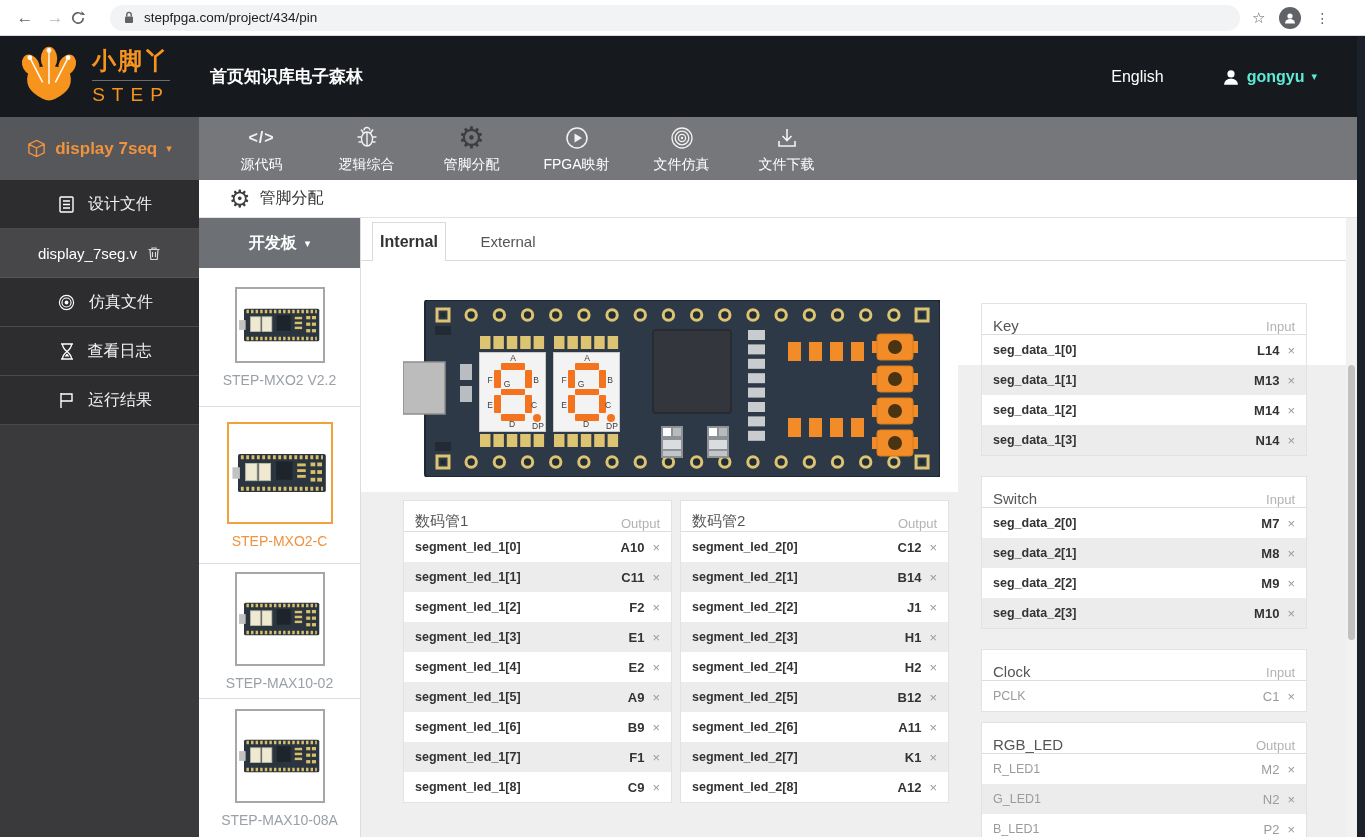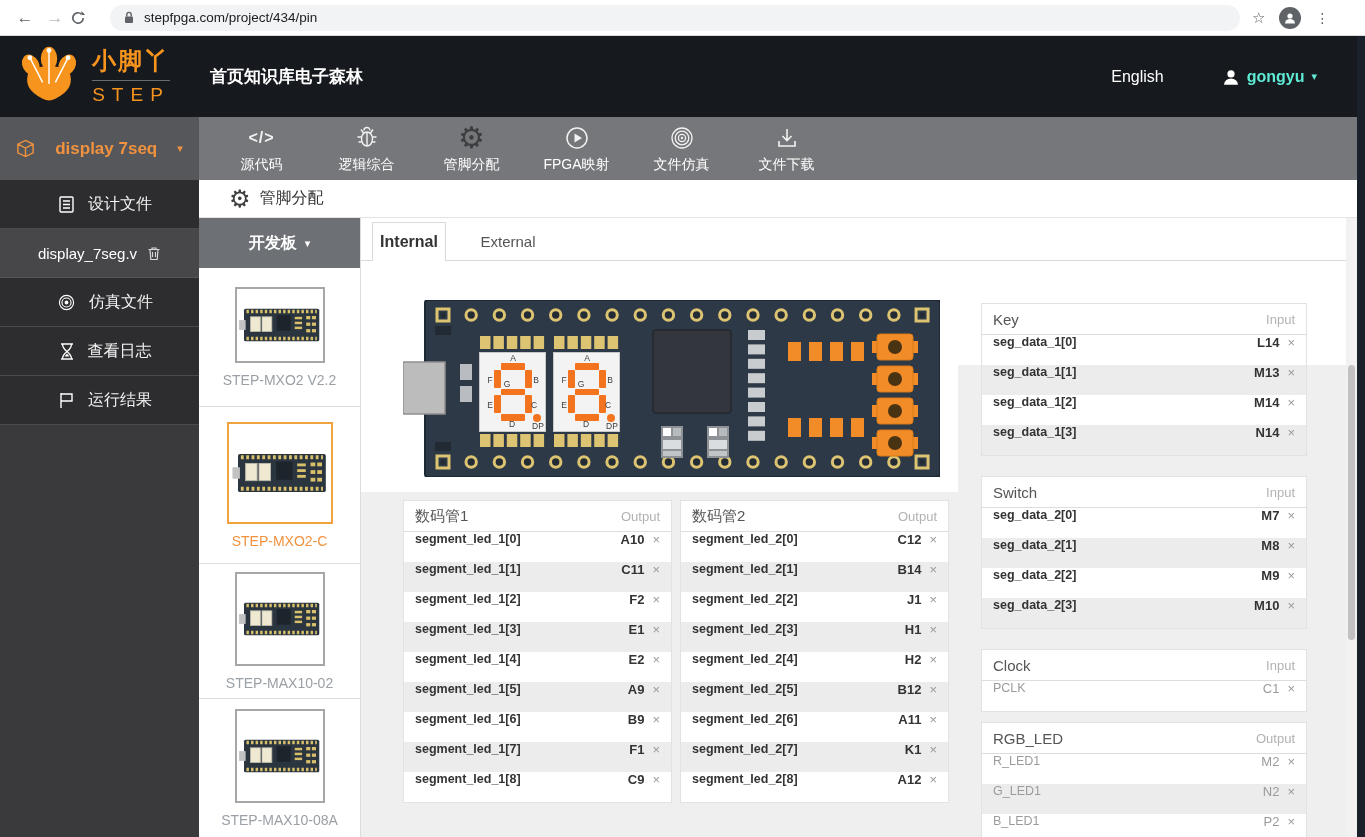--- a/index.html
+++ b/index.html
@@ -31,21 +31,21 @@
   .navlinks { position:absolute; left:210px; top:0; height:81px; display:flex; align-items:center; }
   .navlink { color:#fff; font-size:17px; font-weight:bold; cursor:pointer; }
   .nav-right { position:absolute; right:48px; top:0; height:81px; display:flex; align-items:center; gap:58px; }
   .lang { color:#fff; font-size:16px; cursor:pointer; }
   .userbox { display:flex; align-items:center; gap:7px; color:#5eead4; font-size:16px; font-weight:bold; cursor:pointer; }
   .userbox .caret { font-size:11px; }
 
   
   .sidebar { position:absolute; left:0; top:117px; width:199px; height:720px; background:#3a3a3d; }
   .proj-head { height:63px; background:#55575b; display:flex; align-items:center; justify-content:center;
-    gap:20px; color:#f0923e; font-size:17px; font-weight:bold; cursor:pointer; }
+    gap:9px; color:#f0923e; font-size:17px; font-weight:bold; cursor:pointer; }
   .proj-head .caret { font-size:11px; }
   .side-item { height:49px; background:#2d2d2f; border-bottom:1px solid #4a4a4d; color:#f1f1f1;
     font-size:16px; display:flex; align-items:center; justify-content:center; gap:14px; cursor:pointer;padding-left:12px; }
   .side-file { height:49px; background:#47474a; border-bottom:1px solid #55555a; color:#fff; font-size:15px;
     display:flex; align-items:center; justify-content:center; gap:10px; cursor:pointer; }
   .sicon { display:flex; align-items:center; }
 
   
   .toolbar { position:absolute; left:199px; top:117px; width:1158px; height:63px; background:#76777a;
     display:flex; align-items:flex-start; padding-left:10px; }
@@ -80,25 +80,25 @@
   .whitezone-board { position:absolute; left:361px; top:365px; width:597px; height:127px; background:#fff; }
   .tabline { position:absolute; left:361px; top:260px; width:985px; height:1px; background:#d9d9d9; }
   .tab-int { position:absolute; left:372px; top:222px; width:74px; height:39px; background:#fff;
     border:1px solid #d9d9d9; border-bottom:none; display:flex; align-items:center; justify-content:center;
     font-size:16px; font-weight:bold; color:#333; cursor:pointer; }
   .tab-ext { position:absolute; left:458px; top:222px; width:100px; height:38px; display:flex;
     align-items:center; justify-content:center; font-size:15px; color:#555; cursor:pointer; }
 
   
   .panel { position:absolute; background:#fff; border:1px solid #e2e2e2; }
-  .phead { height:31px; display:flex; align-items:center; justify-content:space-between;
+  .phead { height:31px; display:flex; align-items:flex-end; justify-content:space-between;
     padding:0 11px; border-bottom:1px solid #ddd; background:#fff; }
   .ptitle { font-size:15px; color:#555; }
   .pdir { font-size:13px; color:#b2b2b2; }
-  .prow { height:30px; display:flex; align-items:flex-start; padding:0 11px; cursor:pointer; }
+  .prow { height:30px; display:flex; align-items:center; padding:0 11px; cursor:pointer; }
   .prow:nth-child(even) { background:#ececec; }
   .sig { font-size:12.5px; font-weight:bold; color:#333; flex:1; }
   .pin { font-size:13px; font-weight:bold; color:#333; }
   .x { font-size:13px; color:#999; margin-left:8px; cursor:pointer; }
   .panel.muted .sig, .panel.muted .pin { color:#9b9b9b; font-weight:normal; }
 
   
   .sb-track { position:absolute; left:1346px; top:218px; width:11px; height:619px; background:#f1f1f1; }
   .sb-thumb { position:absolute; left:1348px; top:365px; width:7px; height:275px; background:#c1c1c1;
     border-radius:4px; cursor:pointer; }

